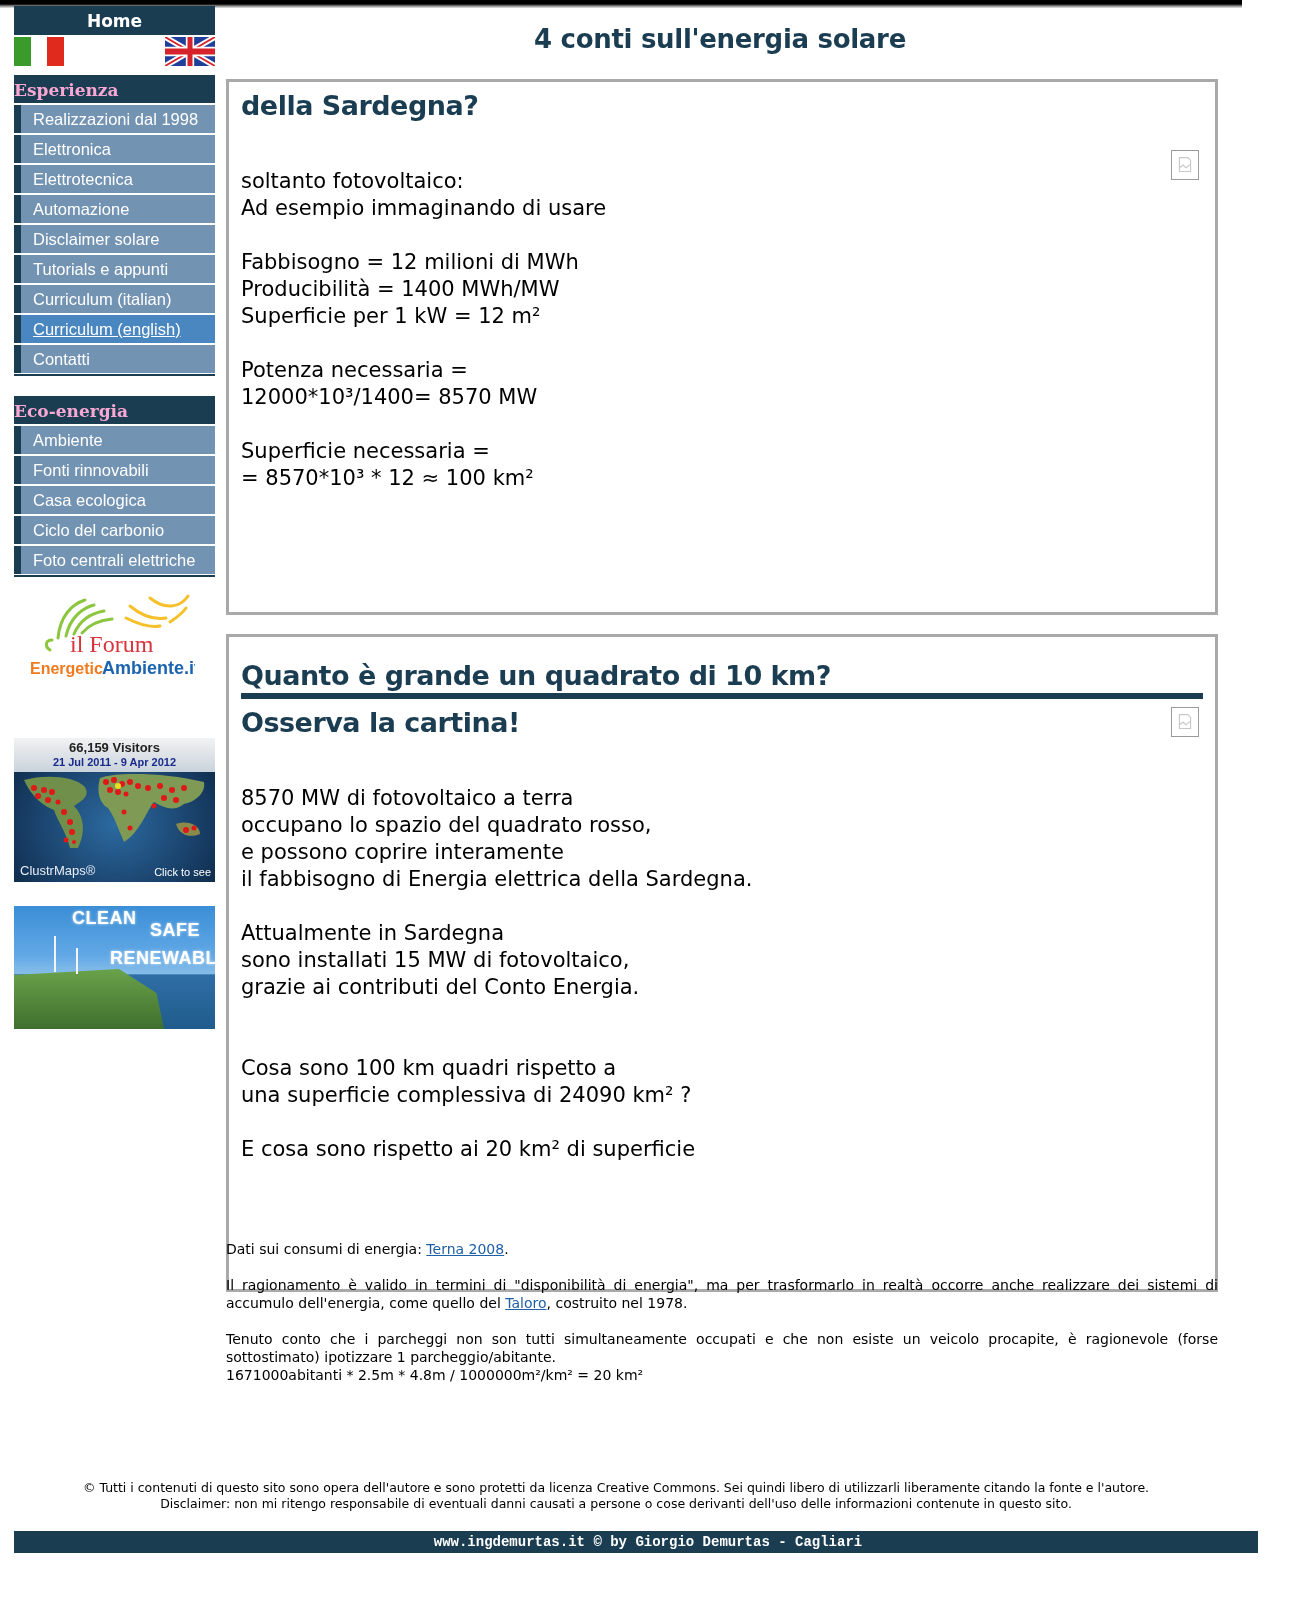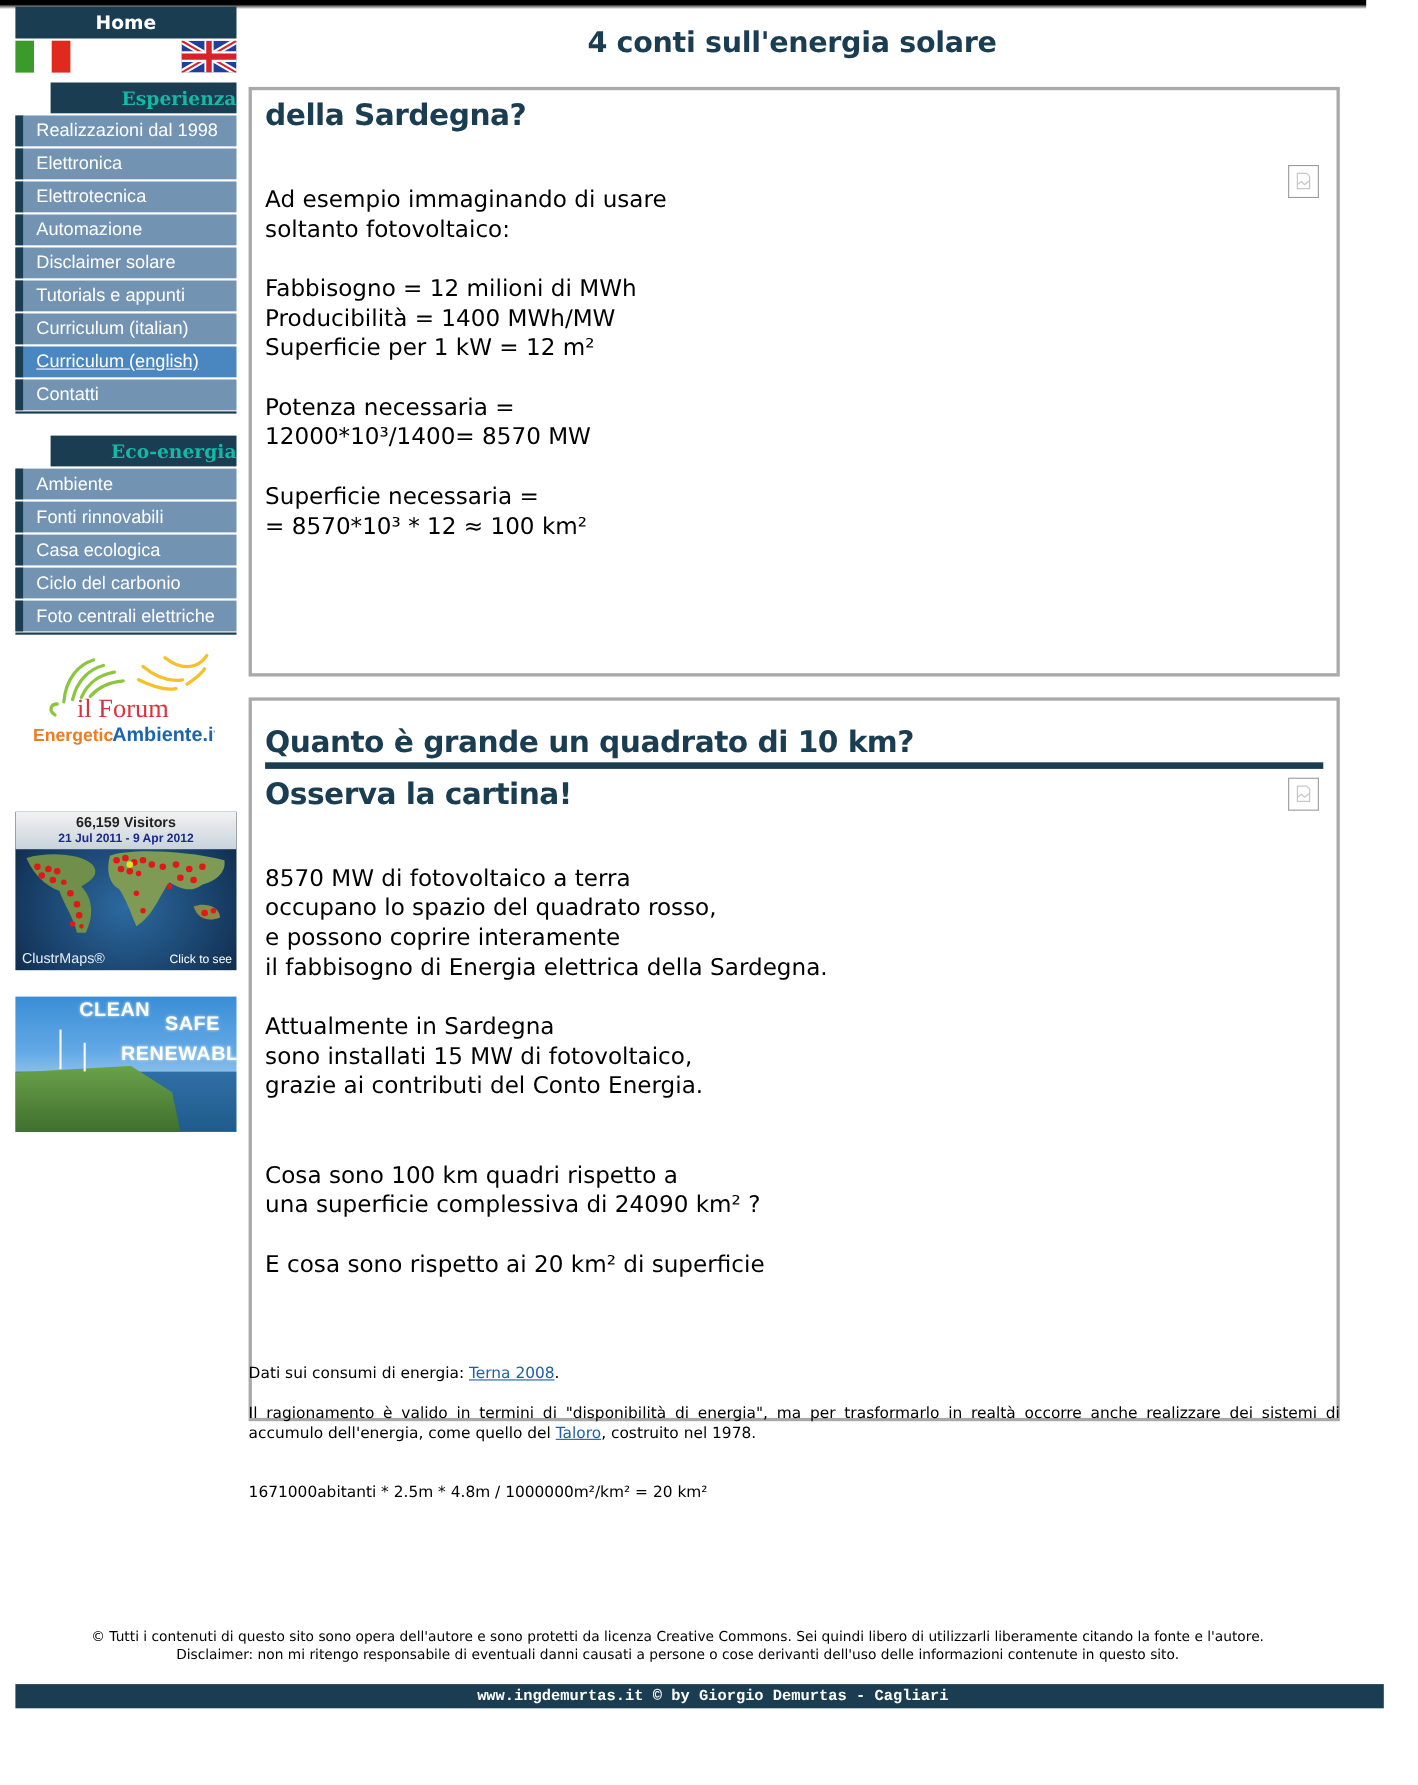--- a/index.html
+++ b/index.html
@@ -18,24 +18,23 @@
     font-family: "DejaVu Sans", sans-serif; font-weight: bold; font-size: 17px;
     line-height: 30px;
   }
   .flags { position: relative; height: 40px; }
   .flag-it {
     position: absolute; left: 0; top: 2px; width: 50px; height: 29px; display: flex;
   }
   .flag-it span { flex: 1; }
   .flag-uk { position: absolute; right: 0; top: 2px; width: 50px; height: 29px; }
   .menu-header {
-    height: 28px; background: #1b3d52; color: #14b8a6; text-align: right;
+    height: 28px; background: #1b3d52; color: #f9a8d4; text-align: left;
     font-family: "DejaVu Serif", serif; font-weight: bold; font-size: 17px;
     line-height: 31px;
-    margin-left: 32px;
   }
   .menu-item {
     height: 28px; margin-top: 2px; background: #7393b3; border-left: 7px solid #1b3d52;
     color: #fff; font-family: "Liberation Sans", sans-serif; font-size: 16.5px;
     line-height: 28px; padding-left: 12px; box-sizing: border-box; cursor: pointer;
     white-space: nowrap; overflow: hidden;
   }
   .menu-item.active { background: #4a86c0; text-decoration: underline; }
   .menu-group { margin-bottom: 0; }
   .menu-bottom { height: 2px; background: #1b3d52; margin-top: 1px; }
@@ -265,22 +264,22 @@
 <section class="card" style="top:79px;height:536px">
   <div class="broken-img" style="top:68px">
     <svg viewBox="0 0 28 30">
         <path d="M8,7 H17 L20,10 V22 H8 Z" fill="none" stroke="#c8c8c8" stroke-width="1.2"></path>
         <path d="M8,18 L12,15 L15,18 L20,14" fill="none" stroke="#c8c8c8" stroke-width="1.2"></path>
       </svg>
   </div>
   <div class="card-subtitle">della Sardegna?</div>
   <div style="height:44px"></div>
   <div class="card-body">
+    <p>soltanto fotovoltaico:</p>
     <p>Ad esempio immaginando di usare</p>
-    <p>soltanto fotovoltaico:</p>
     <div class="gap"></div>
     <p>Fabbisogno = 12 milioni di MWh</p>
     <p>Producibilità = 1400 MWh/MW</p>
     <p>Superficie per 1 kW = 12 m²</p>
     <div class="gap"></div>
     <p>Potenza necessaria =</p>
     <p>12000*10³/1400= 8570 MW</p>
     <div class="gap"></div>
     <p>Superficie necessaria =</p>
     <p>= 8570*10³ * 12 ≈ 100 km²</p>
@@ -311,21 +310,21 @@
     <p>Cosa sono 100 km quadri rispetto a</p>
     <p>una superficie complessiva di 24090 km² ?</p>
     <div class="gap"></div>
     <p>E cosa sono rispetto ai 20 km² di superficie</p>
   </div>
 </section>
 
 <div class="notes">
   <p><span>Dati sui consumi di energia: </span><a href="#">Terna 2008</a><span>.</span></p>
   <p><span>Il ragionamento è valido in termini di "disponibilità di energia", ma per trasformarlo in realtà occorre anche realizzare dei sistemi di accumulo dell'energia, come quello del </span><a href="#">Taloro</a><span>, costruito nel 1978.</span></p>
-  <p><br><span>1671000abitanti * 2.5m * 4.8m / 1000000m²/km² = 20 km²</span></p>
+  <p><span>Tenuto conto che i parcheggi non son tutti simultaneamente occupati e che non esiste un veicolo procapite, è ragionevole (forse sottostimato) ipotizzare 1 parcheggio/abitante.</span><br><span>1671000abitanti * 2.5m * 4.8m / 1000000m²/km² = 20 km²</span></p>
 </div>
 
 <div class="disclaimer">
   <div>© Tutti i contenuti di questo sito sono opera dell'autore e sono protetti da licenza Creative Commons. Sei quindi libero di utilizzarli liberamente citando la fonte e l'autore.</div>
   <div>Disclaimer: non mi ritengo responsabile di eventuali danni causati a persone o cose derivanti dell'uso delle informazioni contenute in questo sito.</div>
 </div>
 
 <div class="footer-bar">www.ingdemurtas.it © by Giorgio Demurtas - Cagliari</div>
 
 </body></html>

